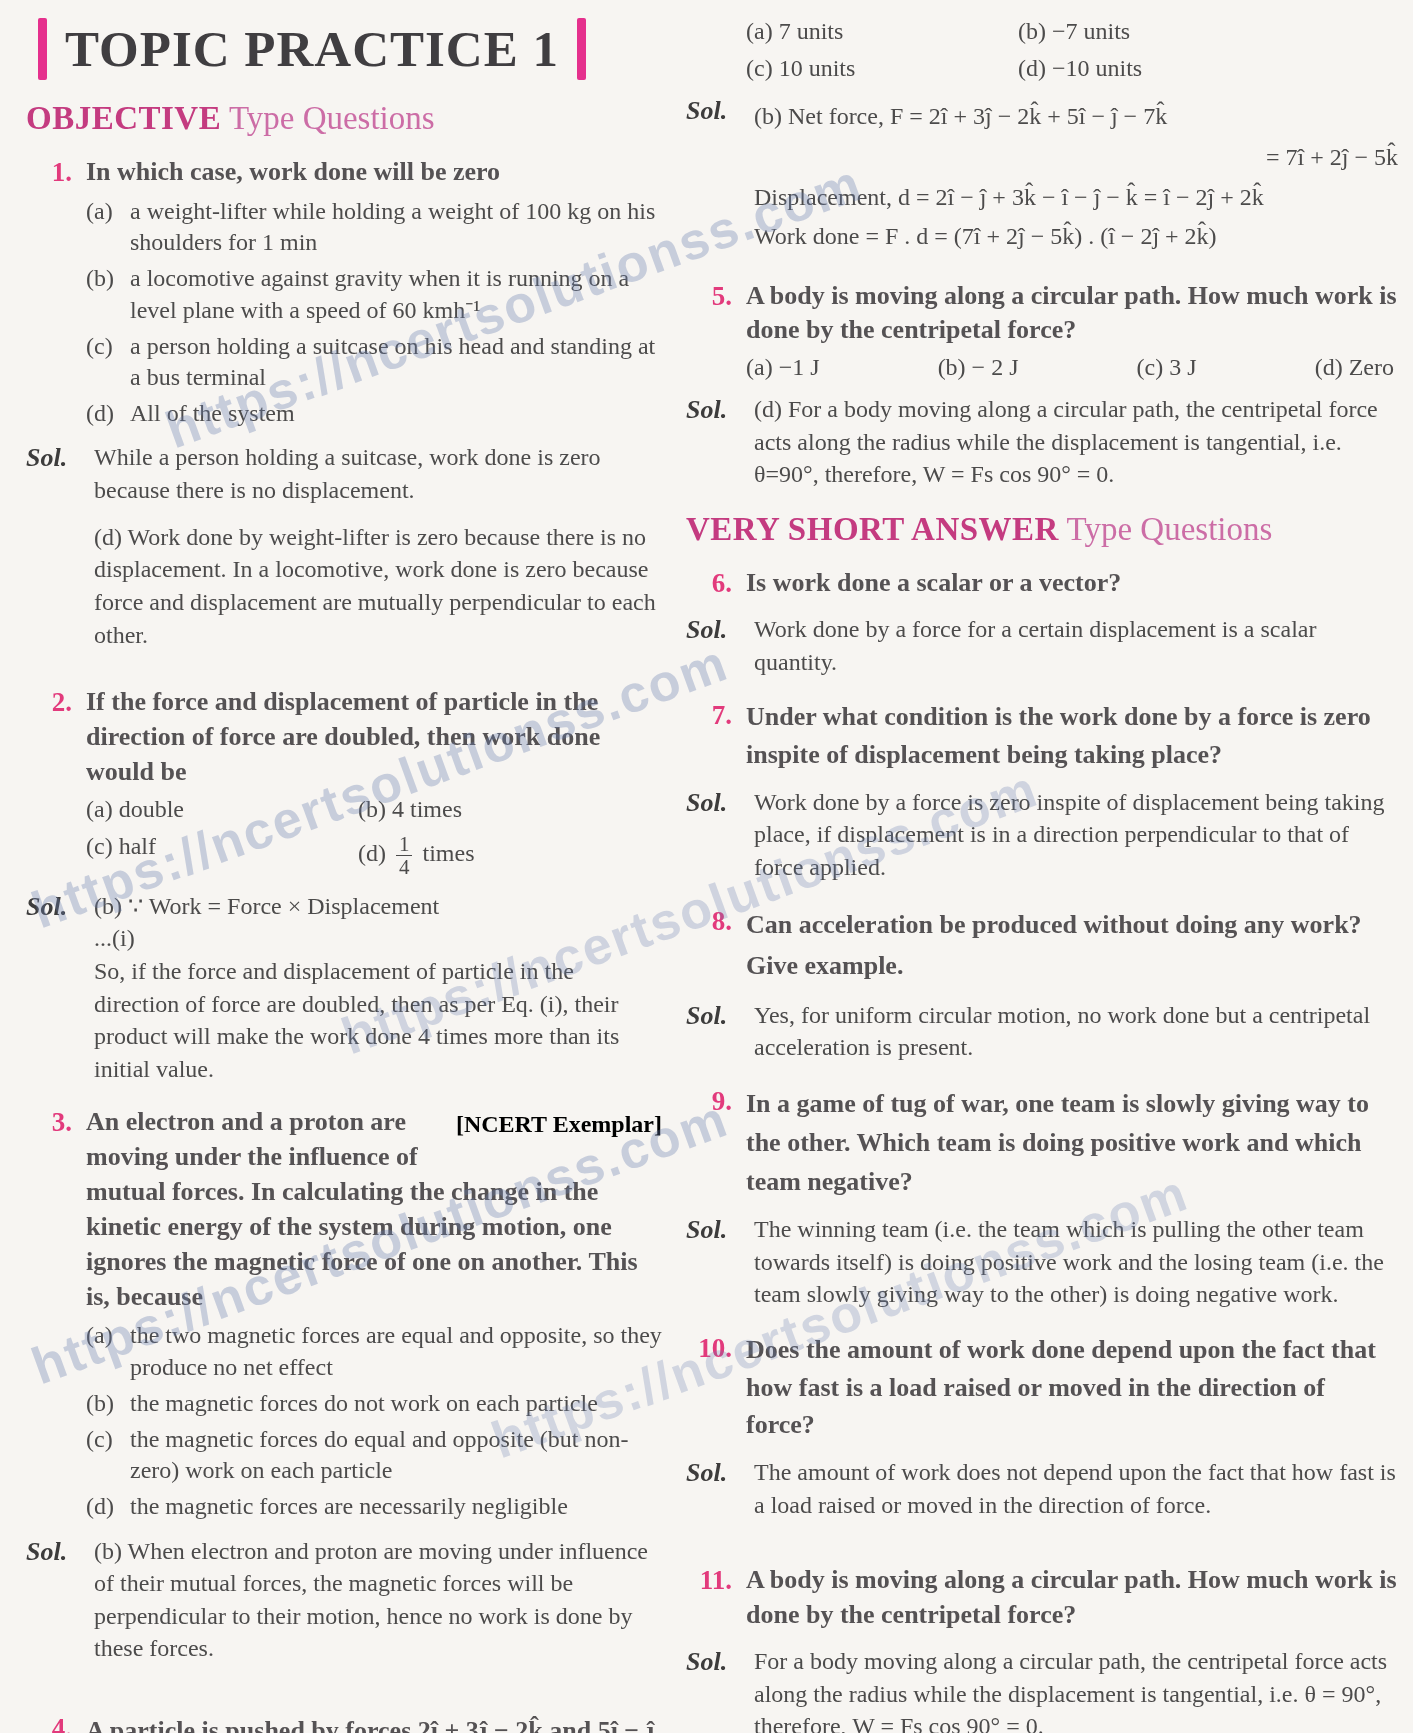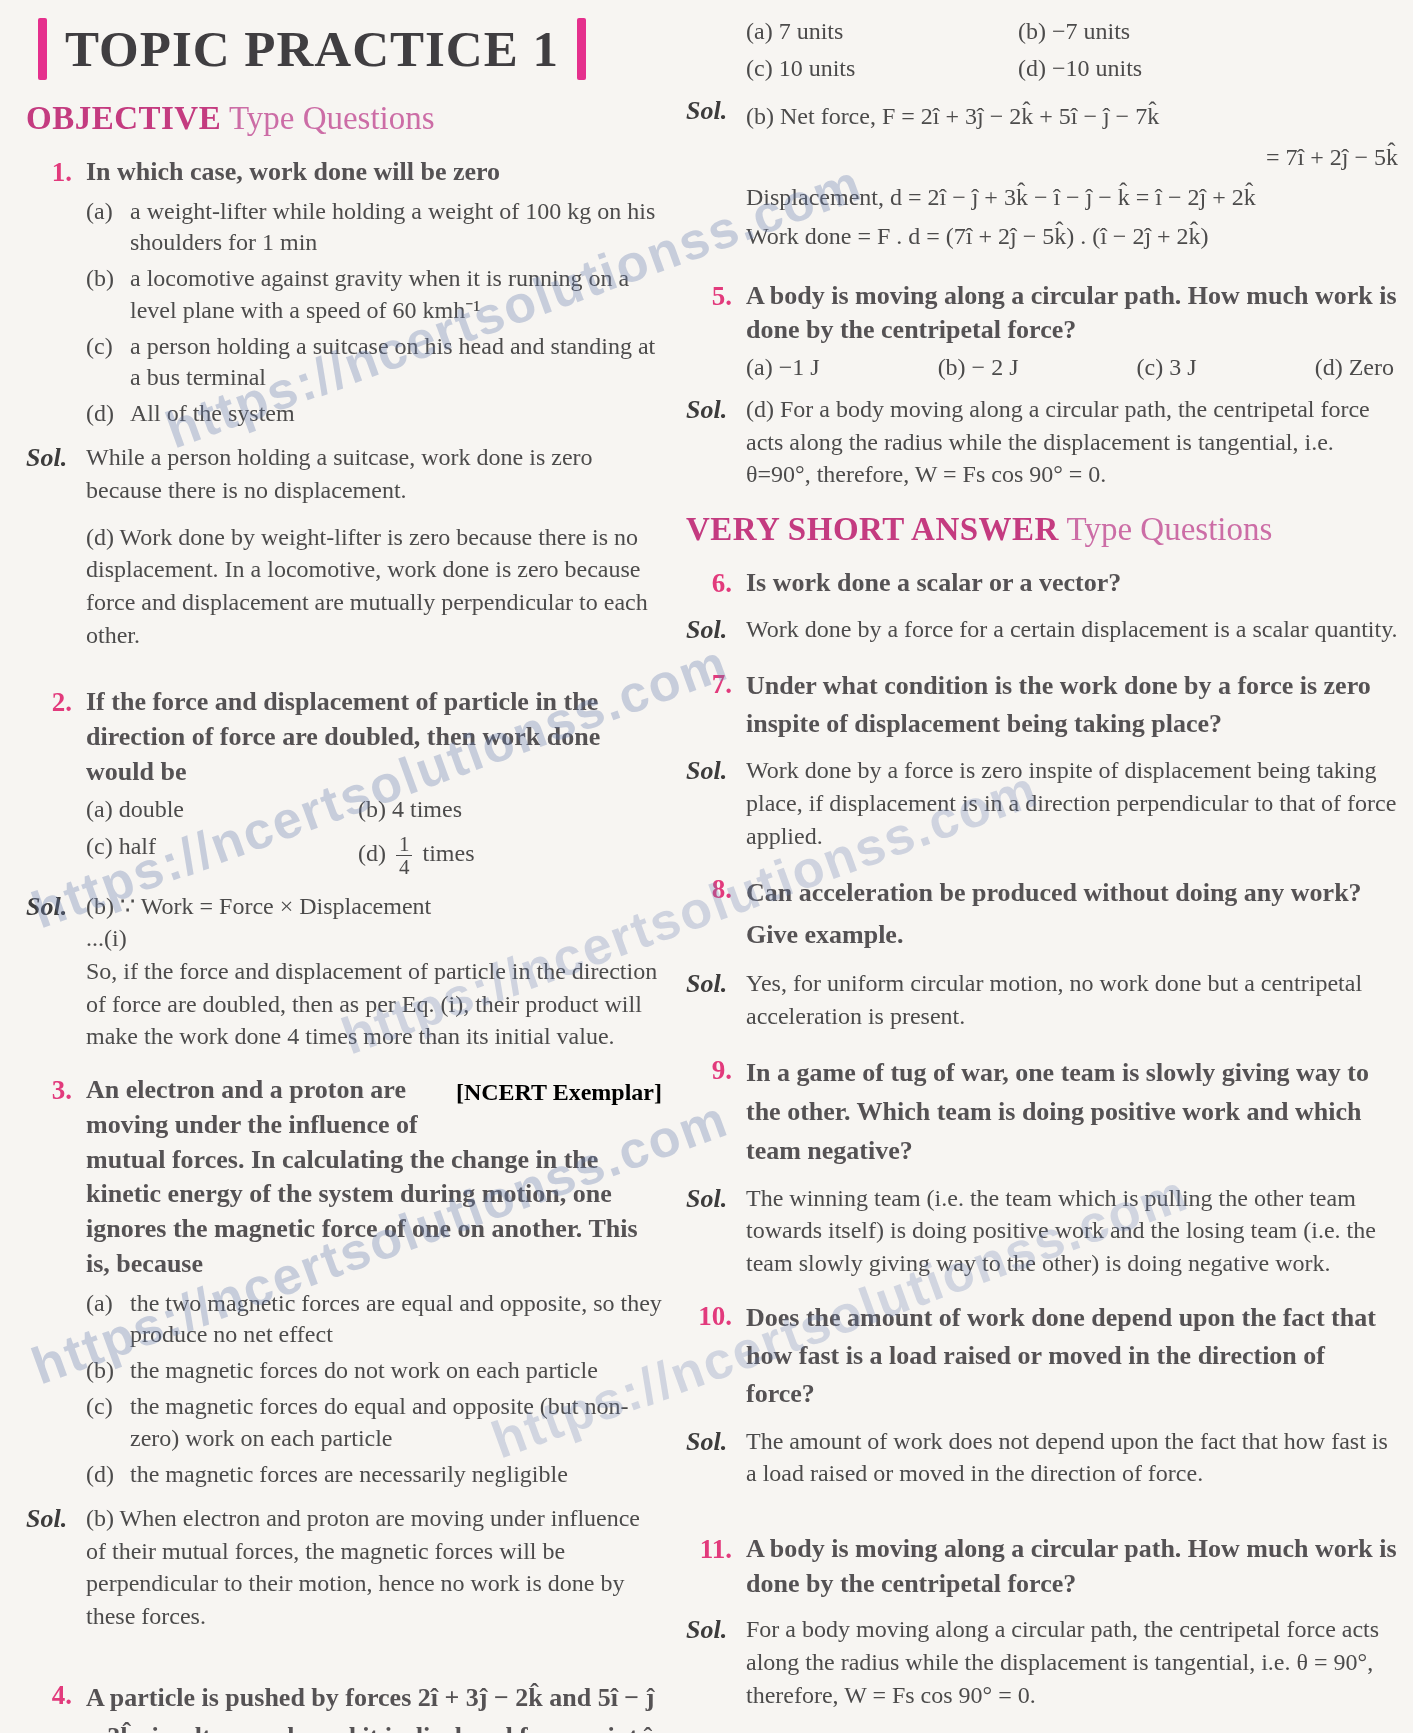--- a/index.html
+++ b/index.html
@@ -35,21 +35,21 @@
   
   .opts{margin-left:60px;font-size:24px;line-height:1.3;color:#4c4b4b;}
   .opt{display:flex;margin:5px 0;}
   .olabel{min-width:44px;flex:none;}
   .otext{flex:1;}
   .opt-grid2{display:grid;grid-template-columns:272px auto;margin-left:60px;font-size:24px;row-gap:10px;color:#4c4b4b;}
   .opt-inline{white-space:nowrap;}
   .opt-row4{display:flex;margin-left:60px;font-size:24px;color:#4c4b4b;justify-content:space-between;padding-right:4px;}
 
   
-  .sol{display:flex;margin:12px 0 20px;}
+  .sol{display:flex;margin:12px 0 20px;gap:8px;}
   .sollabel{min-width:46px;margin-right:14px;font-weight:bold;font-style:italic;color:#3d3c3c;font-size:26px;flex:none;line-height:1.3;}
   .soltext{flex:1;font-size:24px;line-height:1.36;color:#4c4b4b;}
   .soltext p{margin:0 0 14px 0;}
   .eq-row{display:flex;justify-content:space-between;flex-direction:column;}
   .eq-center{text-align:right;margin:8px 0;font-family:Liberation Serif, serif;}
   .eq-line{margin:6px 0;}
 
   
   .frac{display:inline-block;text-align:center;vertical-align:middle;line-height:1.05;font-size:21px;margin:0 4px;}
   .frac .num{display:block;border-bottom:1.5px solid #4c4b4b;padding:0 3px;}

